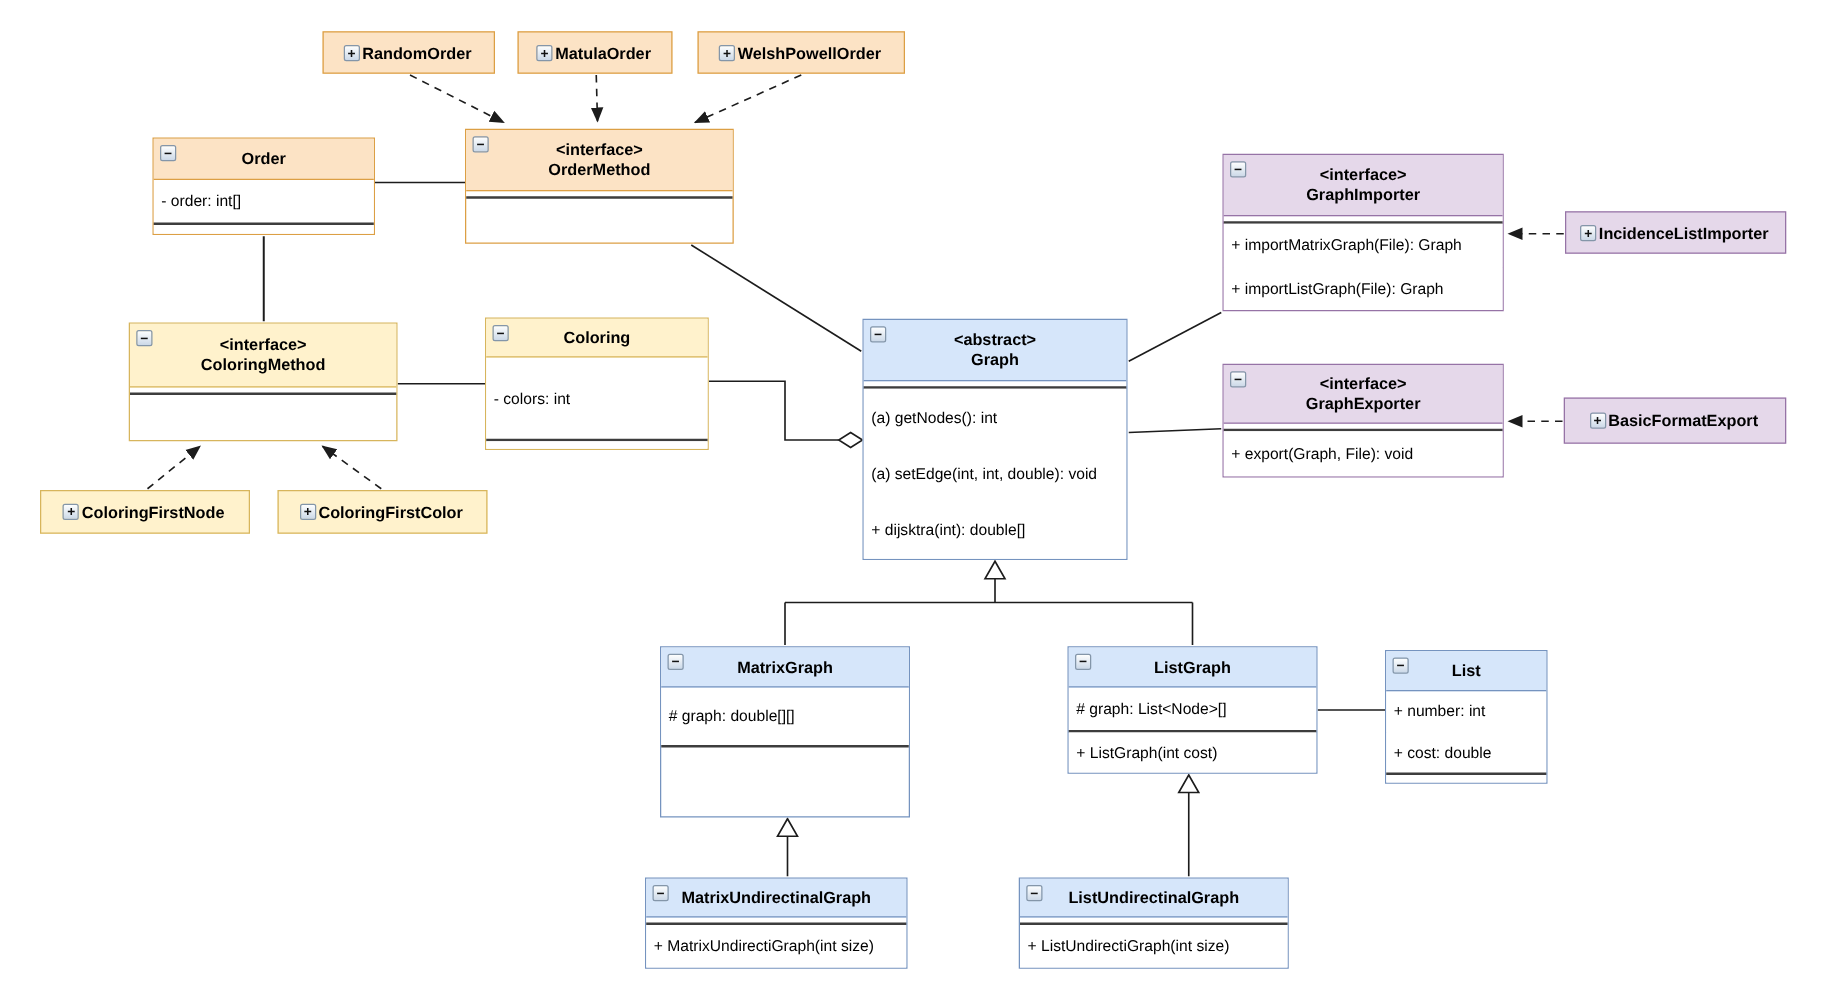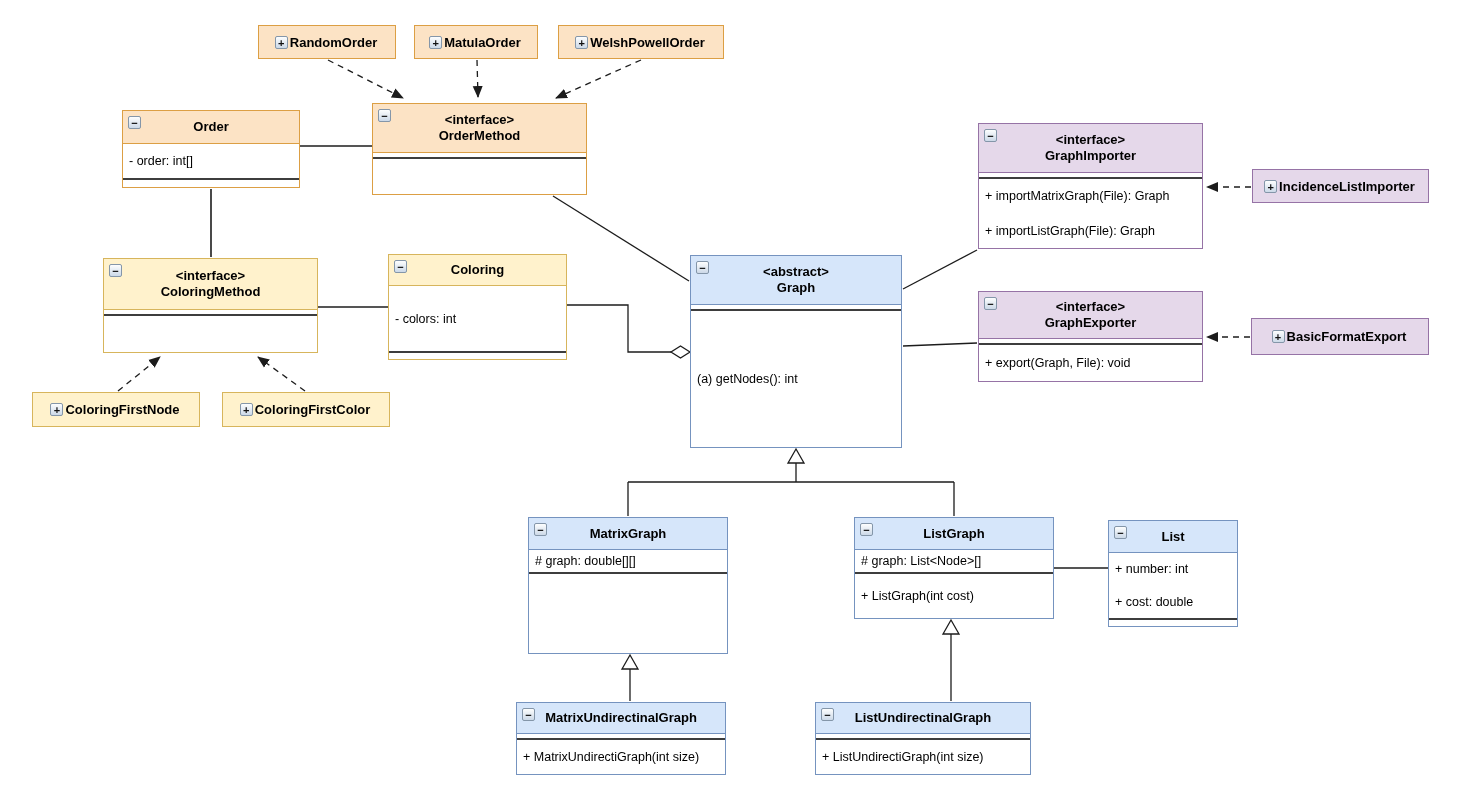--- a/index.html
+++ b/index.html
@@ -143,20 +143,22 @@
 
   <div class="uml c-blue" style="left:690px;top:255px;width:212px;height:193px">
     <div class="hdr" style="height:48px">
       <span class="tog">−</span>
       <span>&lt;abstract&gt;</span>
       <span>Graph</span>
     </div>
     <div class="gap"></div>
     <div class="sep"></div>
     <div class="row">(a) getNodes(): int</div>
+    <div class="row">(a) setEdge(int, int, double): void</div>
+    <div class="row">+ dijsktra(int): double[]</div>
   </div>
 
   <div class="uml c-purple" style="left:978px;top:123px;width:225px;height:126px">
     <div class="hdr" style="height:48px">
       <span class="tog">−</span>
       <span>&lt;interface&gt;</span>
       <span>GraphImporter</span>
     </div>
     <div class="gap"></div>
     <div class="sep"></div>
@@ -183,30 +185,30 @@
   <div class="uml simple c-purple" style="left:1251px;top:318px;width:178px;height:37px">
     <span class="tog inline">+</span>
     <span>BasicFormatExport</span>
   </div>
 
   <div class="uml c-blue" style="left:528px;top:517px;width:200px;height:137px">
     <div class="hdr" style="height:31px">
       <span class="tog">−</span>
       <span>MatrixGraph</span>
     </div>
-    <div class="row fixed" style="height:22px"># graph: double[][]</div>
+    <div class="row fixed" style="height:46px"># graph: double[][]</div>
     <div class="sep"></div>
   </div>
 
   <div class="uml c-blue" style="left:854px;top:517px;width:200px;height:102px">
     <div class="hdr" style="height:31px">
       <span class="tog">−</span>
       <span>ListGraph</span>
     </div>
-    <div class="row fixed" style="height:22px"># graph: List&lt;Node&gt;[]</div>
+    <div class="row fixed" style="height:34px"># graph: List&lt;Node&gt;[]</div>
     <div class="sep"></div>
     <div class="row">+ ListGraph(int cost)</div>
   </div>
 
   <div class="uml c-blue" style="left:1108px;top:520px;width:130px;height:107px">
     <div class="hdr" style="height:31px">
       <span class="tog">−</span>
       <span>List</span>
     </div>
     <div class="row">+ number: int</div>

